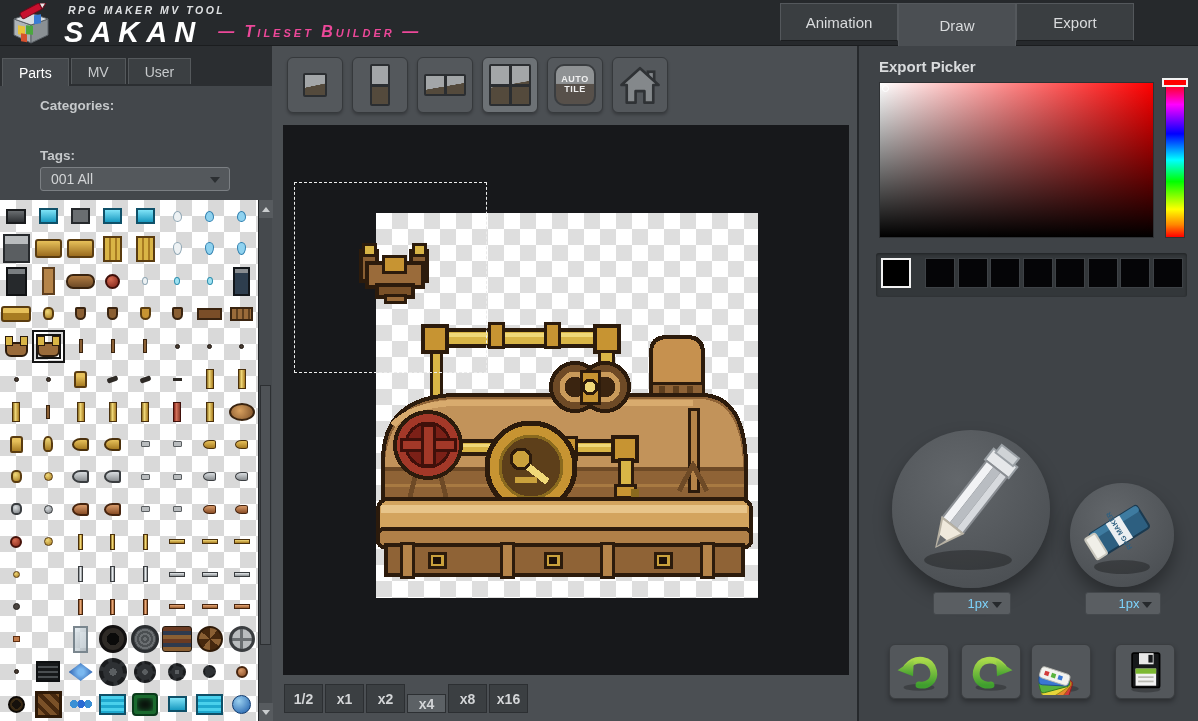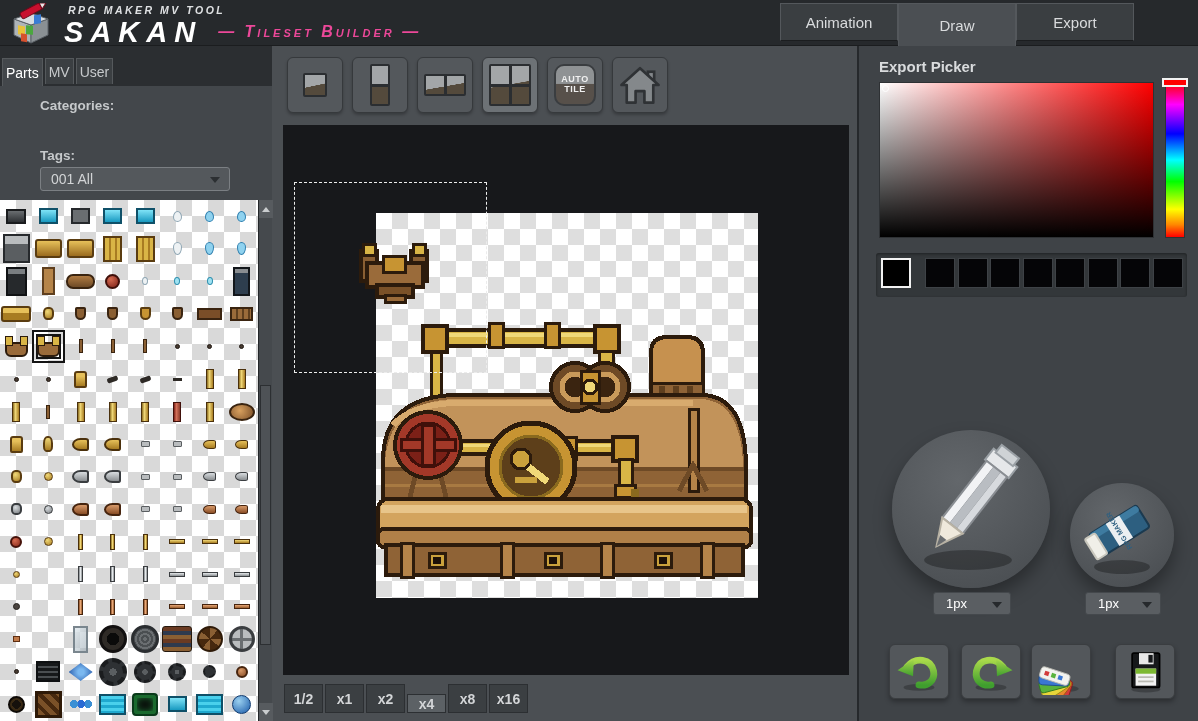--- a/index.html
+++ b/index.html
@@ -16,21 +16,21 @@
   .brand-name{font-size:29px;font-weight:bold;letter-spacing:7px;color:#ffffff;}
   .brand-sub{font-size:16px;font-weight:bold;letter-spacing:3px;color:#ec4899;font-variant:small-caps;}
   .top-tabs{position:absolute;left:780px;top:3px;height:43px;display:flex;z-index:31;}
   .top-tab{width:118px;height:38px;background:#3a3e41;border:1px solid #54585c;border-bottom:1px solid #1b1d1f;
            color:#d9dbdd;font-size:15px;display:flex;align-items:center;justify-content:center;cursor:pointer;}
   .top-tab.active{height:43px;background:#4b4f53;border-bottom:none;}
 
   
   .left-tabstrip{position:absolute;left:0;top:46px;width:272px;height:40px;background:#2b2e31;z-index:20;}
   .left-tabs{position:absolute;left:2px;top:12px;display:flex;gap:2px;}
-  .left-tab{padding:0 3px;height:26px;background:#3b3f42;border:1px solid #55595c;border-bottom:none;
+  .left-tab{padding:0 16px;height:26px;background:#3b3f42;border:1px solid #55595c;border-bottom:none;
             color:#c7cacc;font-size:14px;display:flex;align-items:center;cursor:pointer;}
   .left-tab.active{height:28px;background:#43474b;color:#fff;border-bottom:none;}
   .left-controls{position:absolute;left:0;top:86px;width:272px;height:114px;background:#43474b;z-index:10;}
   .ctl-label{position:absolute;left:40px;font-size:13.5px;font-weight:bold;color:#c6c9cb;}
   .select{position:absolute;left:40px;width:190px;height:24px;background:#54585c;border:1px solid #7b7f83;
           border-radius:3px;color:#d2d4d6;font-size:14px;line-height:22px;padding-left:10px;cursor:pointer;}
   .select::after{content:"";position:absolute;right:9px;top:9px;border-left:5px solid transparent;
                  border-right:5px solid transparent;border-top:6px solid #2c2f32;}
 
   
@@ -163,21 +163,21 @@
   .hue-cursor{position:absolute;left:303px;top:32px;width:26px;height:9px;border:2px solid #f2f2f2;background:#ff0000;}
   .swatch-row{position:absolute;left:17px;top:207px;width:311px;height:44px;background:#33373a;border-radius:3px;
      box-shadow:inset 0 1px 3px rgba(0,0,0,.4);}
   .swatch-current{position:absolute;left:5px;top:5px;width:30px;height:30px;border:2px solid #f2f2f2;cursor:pointer;}
   .swatch{position:absolute;top:5px;width:30px;height:30px;border:1px solid #3e4246;cursor:pointer;}
   .tool-circle{position:absolute;border-radius:50%;cursor:pointer;
      background:radial-gradient(circle at 42% 32%,#63676b,#4c5054 78%);box-shadow:0 10px 18px rgba(0,0,0,.35);}
   .pencil-circle{left:33px;top:384px;width:158px;height:158px;}
   .eraser-circle{left:211px;top:437px;width:104px;height:104px;}
   .size-dd{position:absolute;height:23px;background:#5a5e62;border:1px solid #44484c;border-radius:3px;
-     color:#ffffff;font-size:13px;line-height:21px;padding-left:12px;cursor:pointer;}
+     color:#7dd3fc;font-size:13px;line-height:21px;padding-left:12px;cursor:pointer;text-align:center;}
   .size-dd::after{content:"";position:absolute;right:8px;top:9px;border-left:5px solid transparent;border-right:5px solid transparent;border-top:6px solid #26292c;}
   .dd-pencil{left:74px;top:546px;width:78px;}
   .dd-eraser{left:226px;top:546px;width:76px;}
   .act-btn{position:absolute;top:598px;width:60px;height:55px;background:#53575b;border:1px solid #3a3d40;border-radius:6px;
      display:flex;align-items:center;justify-content:center;cursor:pointer;box-shadow:0 3px 5px rgba(0,0,0,.3);}
   .act-undo{left:30px;}.act-redo{left:102px;}.act-palette{left:172px;}.act-save{left:256px;}
 </style>
 </head>
 <body>
 

